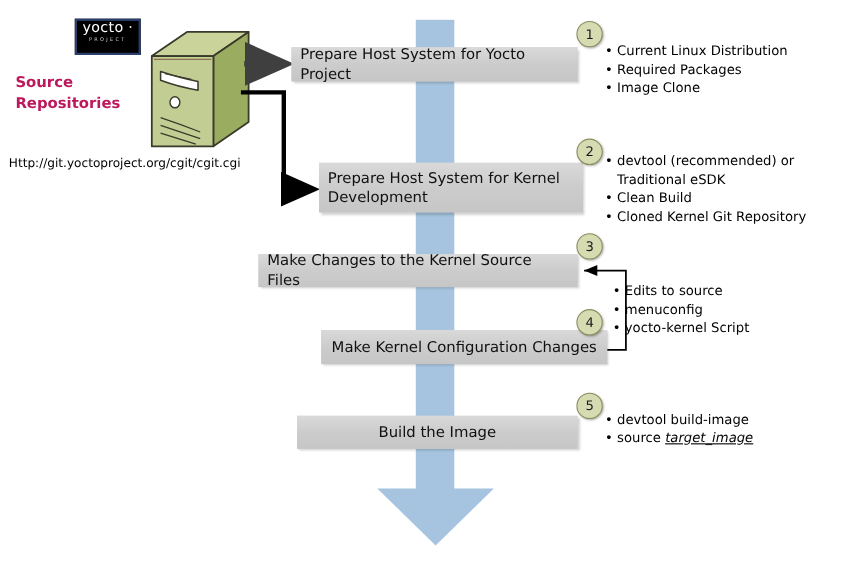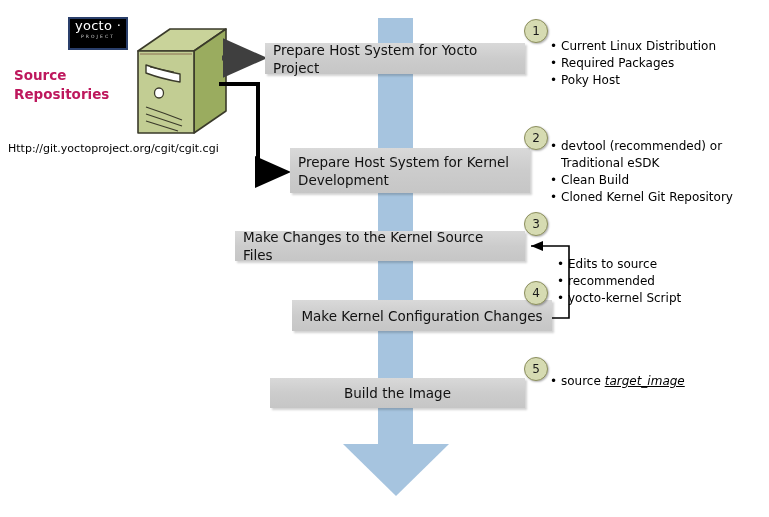--- a/index.html
+++ b/index.html
@@ -248,32 +248,33 @@
 
   <div class="step-badge" id="badge-1">1</div>
   <div class="step-badge" id="badge-2">2</div>
   <div class="step-badge" id="badge-3">3</div>
   <div class="step-badge" id="badge-4">4</div>
   <div class="step-badge" id="badge-5">5</div>
 
   <ul class="note-list" id="notes-1">
     <li>Current Linux Distribution</li>
     <li>Required Packages</li>
-    <li>Poky Host</li>
+    <li>Image Clone</li>
   </ul>
 
   <ul class="note-list" id="notes-2">
     <li>devtool (recommended) or Traditional eSDK</li>
     <li>Clean Build</li>
     <li>Cloned Kernel Git Repository</li>
   </ul>
 
   <ul class="note-list" id="notes-3">
     <li>Edits to source</li>
-    <li>recommended</li>
+    <li>menuconfig</li>
     <li>yocto-kernel Script</li>
   </ul>
 
   <ul class="note-list" id="notes-5">
+    <li>devtool build-image</li>
     <li><span>source </span><i>target_image</i></li>
   </ul>
 
 </div>
 
 </body></html>

